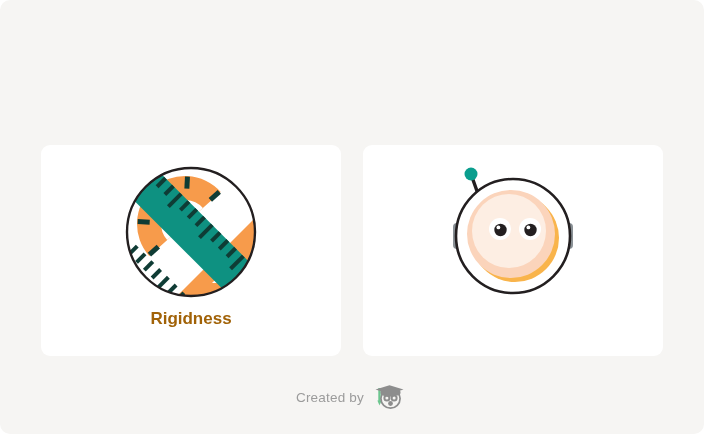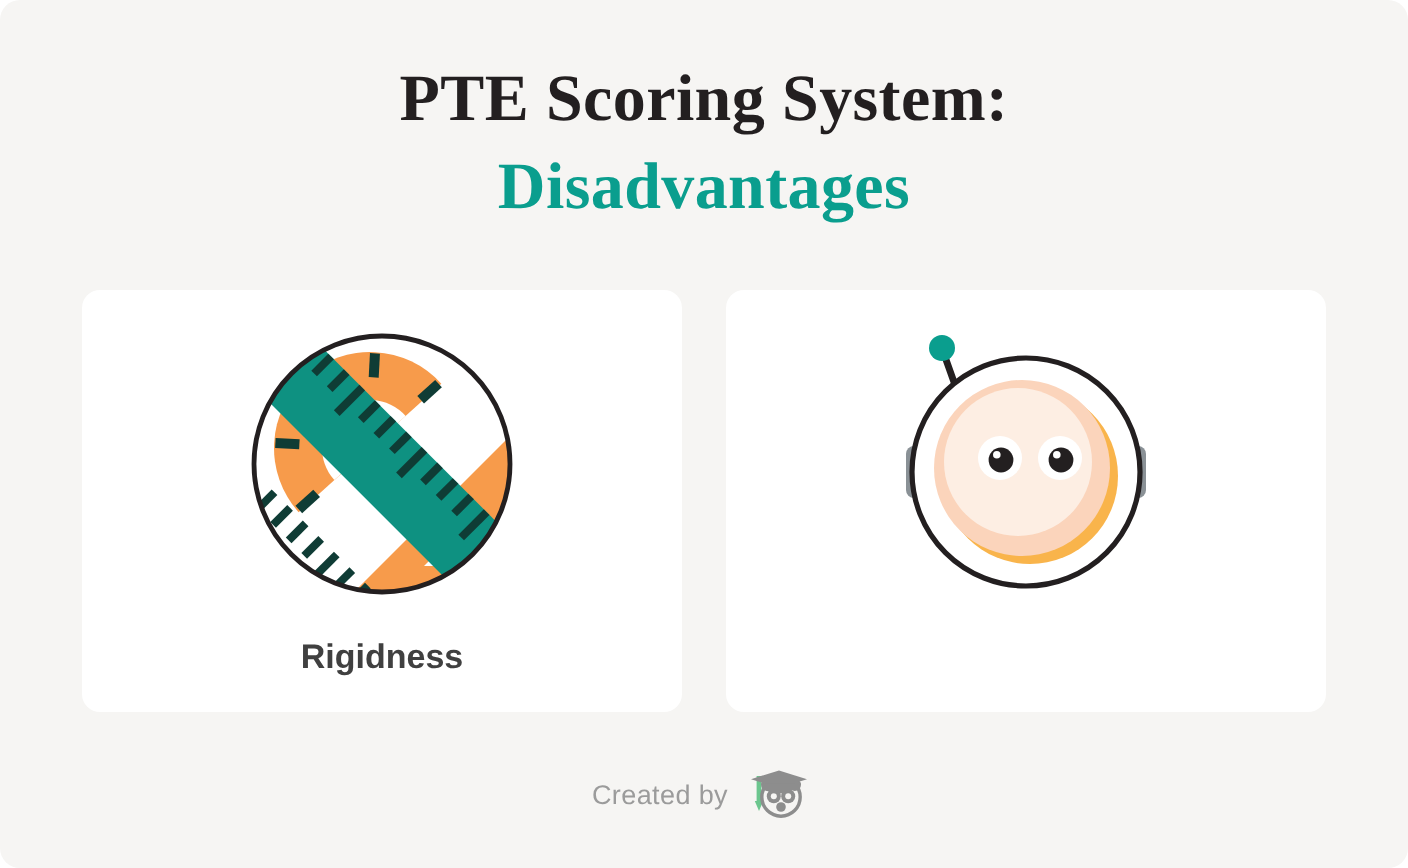--- a/index.html
+++ b/index.html
@@ -66,25 +66,25 @@
     padding-top: 17px;
   }
   .icon-wrap {
     width: 140px;
     height: 140px;
     display: flex;
     align-items: center;
     justify-content: center;
   }
   .card-label {
-    margin-top: 16px;
+    margin-top: 6px;
     font-family: "Liberation Sans", sans-serif;
     font-weight: bold;
     font-size: 17px;
-    color: #404040;
+    color: #a16207;
     text-align: center;
     line-height: 22px;
   }
 
   
   .footer {
     position: absolute;
     left: 0;
     top: 380px;
     width: 704px;
@@ -109,24 +109,20 @@
   .footer-logo {
     display: block;
     margin: 0 2px;
   }
 </style>
 </head>
 <body>
 
 <div class="canvas">
 
-  <div class="title-block">
-    <div class="title-line">PTE Scoring System:</div>
-    <div class="title-line accent">Disadvantages</div>
-  </div>
 
   <div class="cards">
 
     <div class="card">
       <div class="icon-wrap">
         <svg width="136" height="136" viewBox="0 0 136 136" xmlns="http://www.w3.org/2000/svg">
           <defs>
             <clipPath id="circClip1">
               <circle cx="68" cy="68" r="64"></circle>
             </clipPath>

